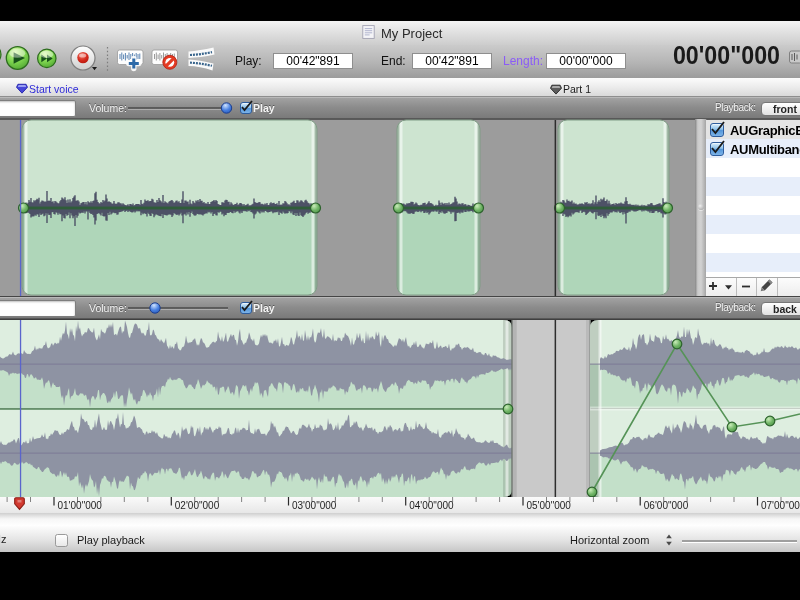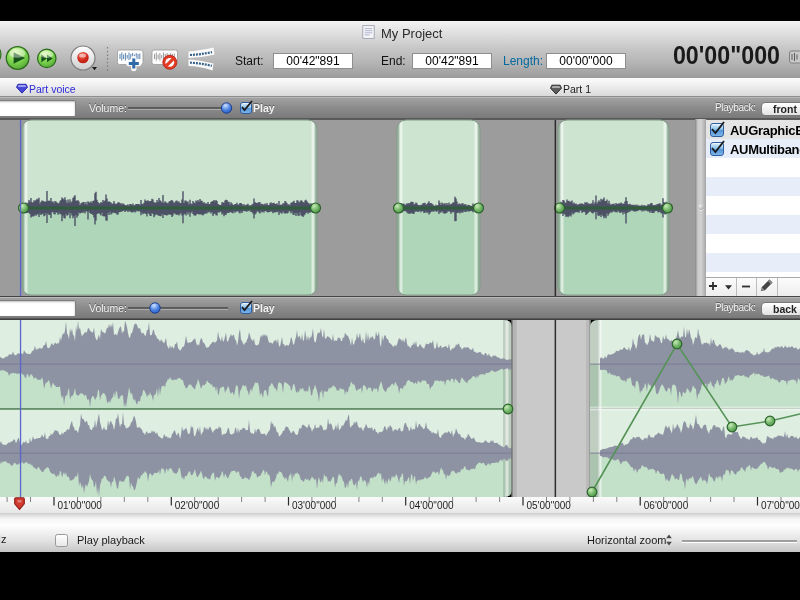--- a/index.html
+++ b/index.html
@@ -54,38 +54,38 @@
 <rect x="152" y="7" width="25.5" height="14.5" rx="2" fill="#fdfdfd" stroke="#9b9b9b" stroke-width="0.8"></rect>
 <path d="M154.5 11V16M156.3 9.5V17.5M158.1 11.5V16M159.9 10V17.5M161.7 12V15.5M163.5 9.5V17M165.3 11V16M167.1 10V17M168.9 11.5V15.5M170.7 10V16.5M172.5 11V16M174.3 10.5V16" stroke="#8e8e8e" stroke-width="0.9" fill="none"></path>
 <circle cx="169.8" cy="19.3" r="7" fill="#e33b24" stroke="#b02012" stroke-width="0.8"></circle>
 <circle cx="169.8" cy="19.3" r="4.4" fill="#ffffff"></circle>
 <rect x="163.6" y="17.7" width="12.4" height="3.2" fill="#e33b24" transform="rotate(-45 169.8 19.3)"></rect>
 <path d="M188.5 8.5 C196 8 204 6.5 213.5 4.5 L214.5 11.5 C205 14 196 14.5 188.5 15 Z" fill="#fafafa"></path>
 <path d="M188.5 16.5 C196 17 204 18 213.5 20.5 L212.5 27.5 C204 24.5 196 23 188.5 23 Z" fill="#fafafa"></path>
 <path d="M190 12 C197 11.7 204 10.8 212 9.2" stroke="#38648c" stroke-width="2.2" fill="none" stroke-dasharray="2 1"></path>
 <path d="M190 19.6 C197 20 204 21 212 22.8" stroke="#38648c" stroke-width="2.2" fill="none" stroke-dasharray="2 1"></path>
 </svg>
-<div class="abs" style="left:235px;top:54px;font:12px 'Liberation Sans',sans-serif;color:#111">Start:</div>
+<div class="abs" style="left:235px;top:54px;font:12px 'Liberation Sans',sans-serif;color:#111">Play:</div>
 <div class="abs" style="left:273px;top:53px;width:78px;height:14px;background:#fff;border:1px solid #8e8e8e;font:12px/14px 'Liberation Sans',sans-serif;color:#000;text-align:center">00'42"891</div>
 <div class="abs" style="left:381px;top:54px;font:12px 'Liberation Sans',sans-serif;color:#111">End:</div>
 <div class="abs" style="left:412px;top:53px;width:78px;height:14px;background:#fff;border:1px solid #8e8e8e;font:12px/14px 'Liberation Sans',sans-serif;color:#000;text-align:center">00'42"891</div>
-<div class="abs" style="left:503px;top:54px;font:12px 'Liberation Sans',sans-serif;color:#0369a1">Length:</div>
+<div class="abs" style="left:503px;top:54px;font:12px 'Liberation Sans',sans-serif;color:#8b5cf6">Length:</div>
 <div class="abs" style="left:546px;top:53px;width:78px;height:14px;background:#fff;border:1px solid #8e8e8e;font:12px/14px 'Liberation Sans',sans-serif;color:#000;text-align:center">00'00"000</div>
 <div class="abs" style="left:660px;top:42px;width:120px;height:26px;font:700 25px/26px 'Liberation Sans',sans-serif;color:#1a1a1a;text-align:right;transform:scaleX(0.93);transform-origin:100% 50%">00'00"000</div>
 <svg class="abs" style="left:789px;top:50px" width="11" height="14" viewBox="0 0 11 14">
       <rect x="0.5" y="1" width="12" height="12" rx="2" fill="#c9c9c9" stroke="#808080" stroke-width="1"></rect>
       <path d="M3 4 v6 M5.5 3 v8 M8 4.5 v5" stroke="#5a5a5a" stroke-width="1"></path>
     </svg>
 
 <div class="abs" style="left:0;top:78px;width:800px;height:18px;background:linear-gradient(180deg,#fcfcfc 0%,#ececec 50%,#d9d9d9 100%);border-bottom:1px solid #8e8e8e"></div>
 <svg class="abs" style="left:16px;top:83px" width="12" height="11" viewBox="0 0 14 13">
       <path d="M2.2 1.5 H11.8 L13.5 5 L7 12 L0.5 5 Z" fill="#4747d8" stroke="#1d1da8" stroke-width="1"></path>
       <path d="M3 2.5 H11 L12 4.8 H2 Z" fill="#9aa0f2"></path>
     </svg>
-<div class="abs" style="left:29px;top:82.5px;font:10.5px 'Liberation Sans',sans-serif;color:#2e2ad8">Part voice</div>
+<div class="abs" style="left:29px;top:82.5px;font:10.5px 'Liberation Sans',sans-serif;color:#2e2ad8">Start voice</div>
 <svg class="abs" style="left:550px;top:84px" width="12" height="11" viewBox="0 0 13 12">
       <path d="M2 1.3 H11 L12.5 4.6 L6.5 11 L0.5 4.6 Z" fill="#5c5c5c" stroke="#262626" stroke-width="1"></path>
       <path d="M2.8 2.2 H10.2 L11.2 4.4 H1.8 Z" fill="#a9a9a9"></path>
     </svg>
 <div class="abs" style="left:563px;top:83px;font:10.5px 'Liberation Sans',sans-serif;color:#1c1c1c">Part 1</div>
 
 <div class="abs" style="left:0;top:97px;width:800px;height:20px;background:linear-gradient(180deg,#a2a2a2 0%,#8c8c8c 45%,#7a7a7a 100%);border-top:1px solid #b9b9b9;border-bottom:1px solid #585858"></div>
     <div class="abs" style="left:-8px;top:100px;width:82px;height:15px;background:#fff;border:1px solid #7e7e7e;border-radius:2px;box-shadow:inset 0 1px 2px rgba(0,0,0,0.25)"></div>
     <div class="abs" style="left:89px;top:102px;font:10.5px 'Liberation Sans',sans-serif;color:#f2f2f2;text-shadow:0 -1px 0 rgba(0,0,0,0.4)">Volume:</div>
     <svg class="abs" style="left:125px;top:101px" width="115" height="14" viewBox="0 0 115 14">
@@ -334,18 +334,18 @@
       <path d="M15.9 0.8 h7.2 q1.2 0 1.2 1.2 v4.8 l-4.8 5.6 l-4.8 -5.6 v-4.8 q0-1.2 1.2-1.2 z" fill="#d23a30" stroke="#8c1f16" stroke-width="1.1"></path>
       <path d="M17.5 3 h4 v2.5 h-4 z" fill="rgba(255,255,255,0.35)"></path>
     </svg>
 
 <div class="abs" style="left:0;top:513px;width:800px;height:13px;background:linear-gradient(180deg,#cfcfcf 0%,#f6f6f6 45%,#ffffff 100%)"></div>
 
 <div class="abs" style="left:0;top:526px;width:800px;height:26px;background:linear-gradient(180deg,#fdfdfd 0%,#e3e3e3 55%,#c6c6c6 100%)"></div>
 <div class="abs" style="left:-7px;top:533px;font:11px 'Liberation Sans',sans-serif;color:#222">Hz</div>
 <div class="abs" style="left:55px;top:534px;width:11px;height:11px;background:linear-gradient(180deg,#ffffff,#e8e8e8);border:1px solid #9a9a9a;border-radius:2.5px"></div>
 <div class="abs" style="left:77px;top:534px;font:11px 'Liberation Sans',sans-serif;color:#1a1a1a">Play playback</div>
-<div class="abs" style="left:587px;top:534px;font:11px 'Liberation Sans',sans-serif;color:#1a1a1a">Horizontal zoom</div>
+<div class="abs" style="left:570px;top:534px;font:11px 'Liberation Sans',sans-serif;color:#1a1a1a">Horizontal zoom</div>
 <svg class="abs" style="left:663px;top:534px" width="12" height="12" viewBox="0 0 12 12">
       <path d="M6 0.5 l2.8 3.7 h-5.6 z" fill="#4a4a4a"></path>
       <path d="M6 11.5 l2.8-3.7 h-5.6 z" fill="#4a4a4a"></path>
     </svg>
 <div class="abs" style="left:682px;top:540px;width:115px;height:2px;background:#9f9f9f;border-bottom:1px solid #fff"></div>
 </div>
 </body></html>

